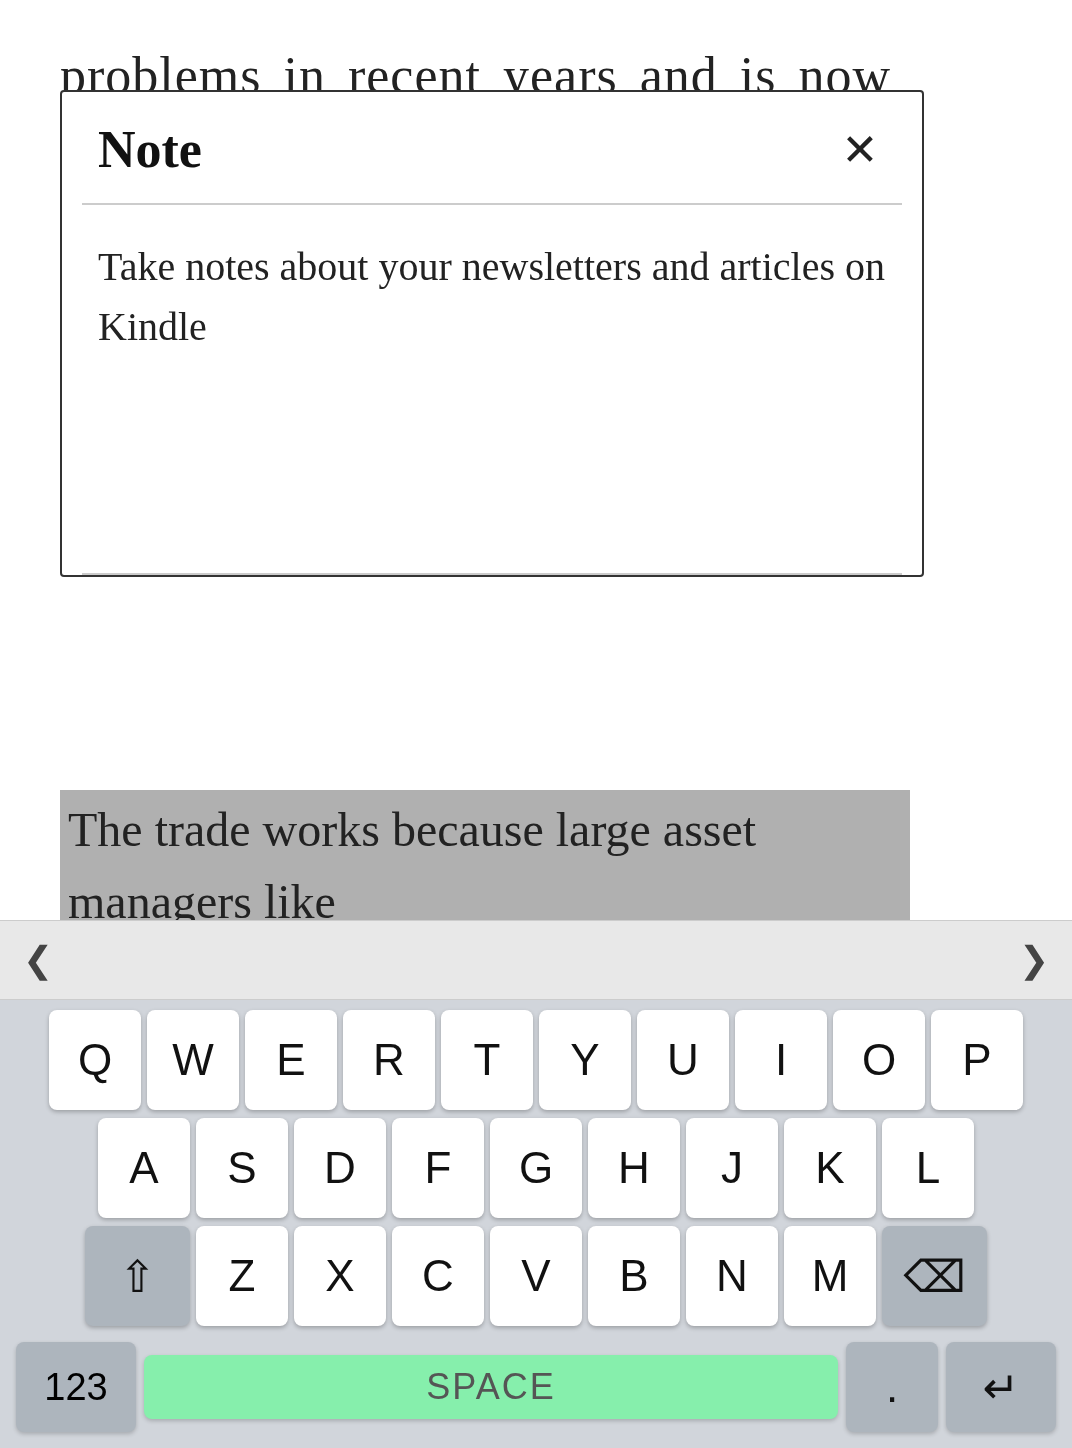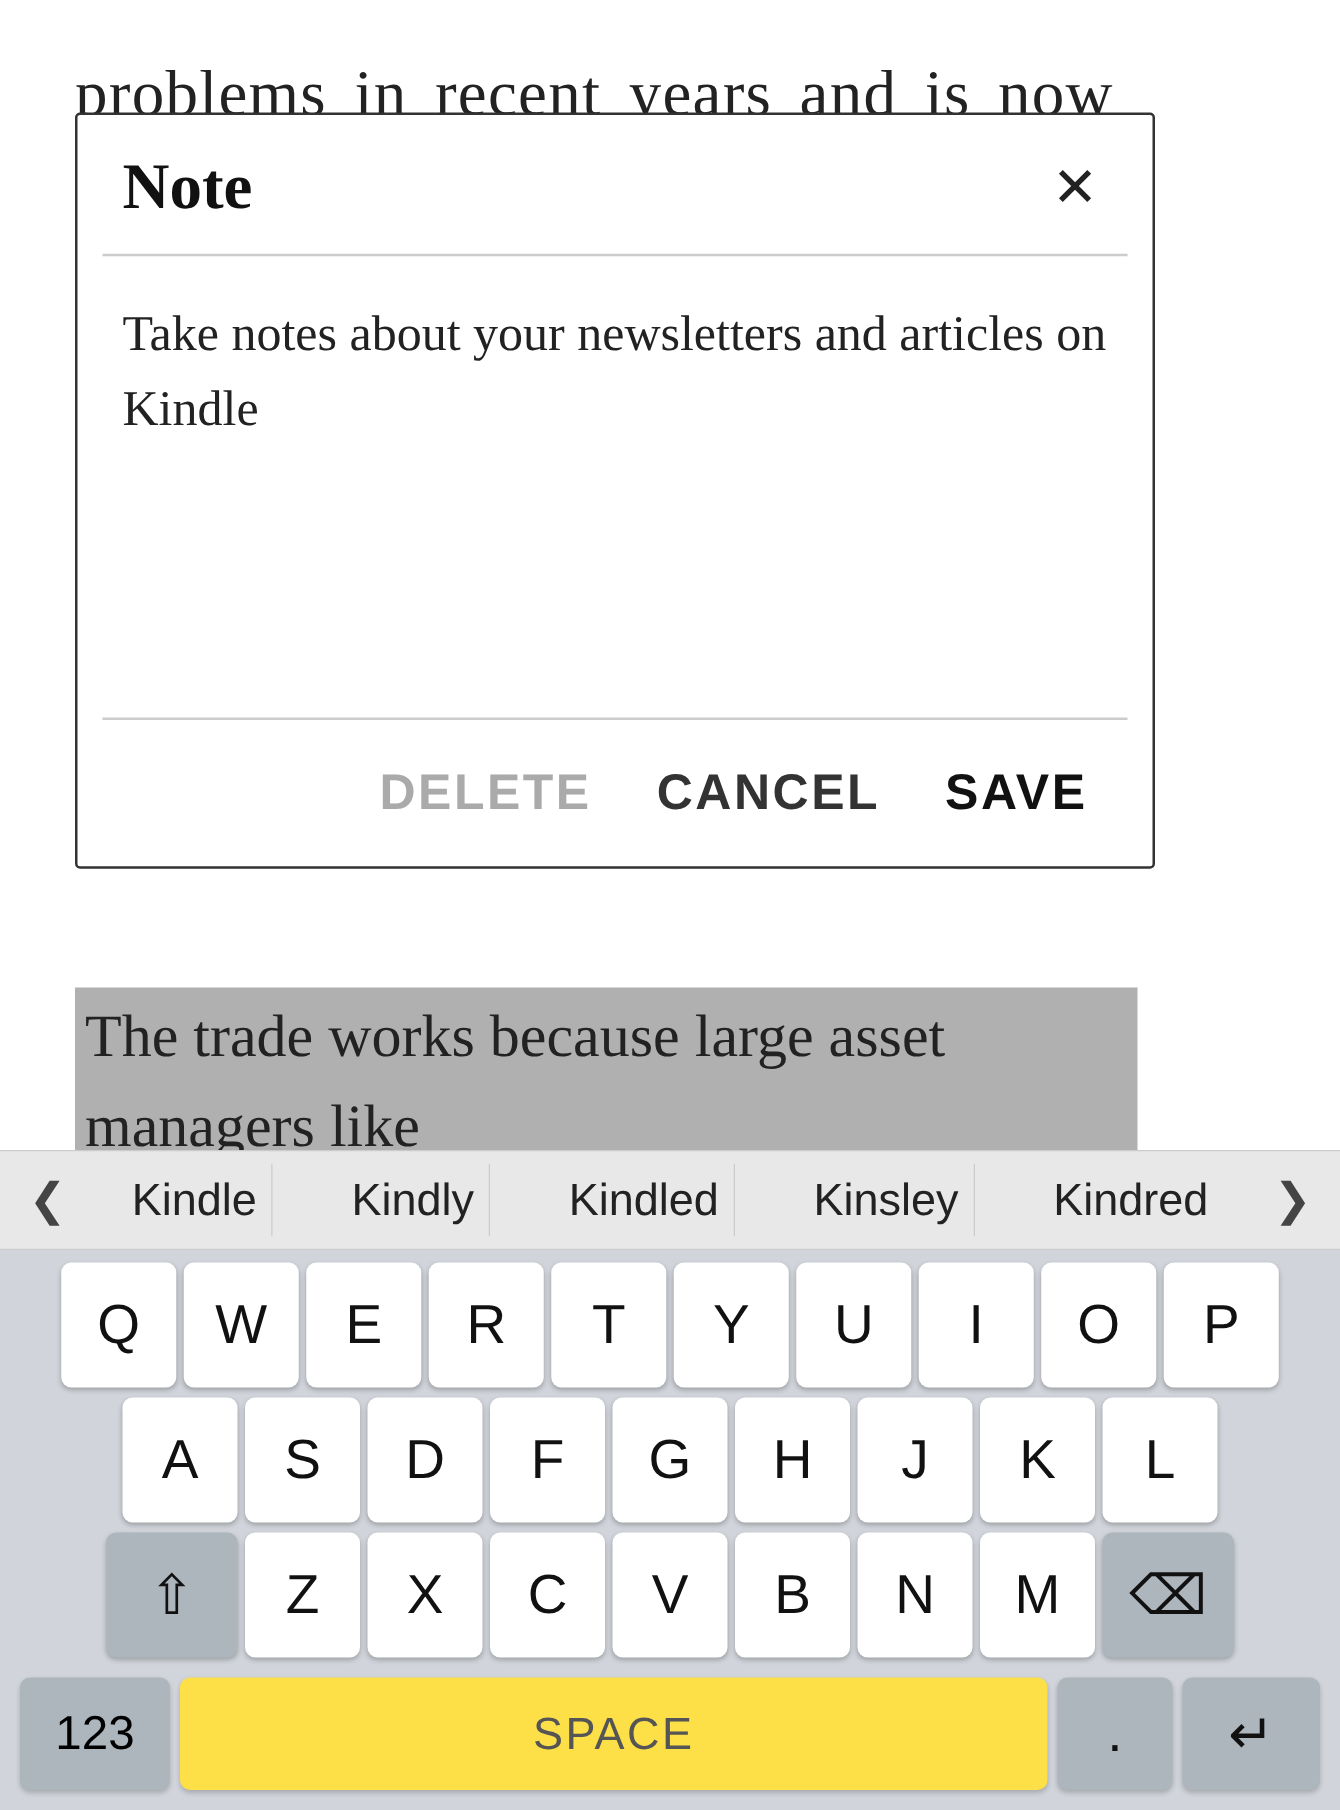--- a/index.html
+++ b/index.html
@@ -275,24 +275,24 @@
       align-items: center;
       justify-content: center;
       font-size: 38px;
       font-family: 'Arial', sans-serif;
       color: #000000;
       cursor: pointer;
       box-shadow: 0 2px 4px rgba(0,0,0,0.2);
     }
 
     .key-space {
-      background: #fde047;
+      background: #86efac;
       border-radius: 8px;
       flex: 1;
-      height: 90px;
+      height: 64px;
       display: flex;
       align-items: center;
       justify-content: center;
       font-size: 36px;
       font-family: 'Arial', sans-serif;
       color: #555;
       cursor: pointer;
       box-shadow: 0 2px 4px rgba(0,0,0,0.2);
       letter-spacing: 2px;
       text-transform: uppercase;
@@ -338,41 +338,29 @@
 <div class="modal-overlay">
   <div class="modal-header">
     <span class="modal-title">Note</span>
     <button class="modal-close-btn">✕</button>
   </div>
   <div class="modal-divider"></div>
   <div class="modal-body">
     <textarea class="modal-textarea" style="">Take notes about your newsletters and articles on Kindle</textarea>
   </div>
   <div class="modal-divider2"></div>
-  <div class="modal-footer">
-    <button class="btn-delete">DELETE</button>
-    <button class="btn-cancel">CANCEL</button>
-    <button class="btn-save">SAVE</button>
-  </div>
 </div>
 
 <div class="highlighted-text">
   <div>The trade works because large asset managers like</div>
   <div>pension  funds  often  prefer  buying  Treasury</div>
 </div>
 
 <div class="autocomplete-bar">
   <div class="autocomplete-arrow">❮</div>
-  <div class="autocomplete-words">
-    <span class="autocomplete-word">Kindle</span>
-    <span class="autocomplete-word">Kindly</span>
-    <span class="autocomplete-word">Kindled</span>
-    <span class="autocomplete-word">Kinsley</span>
-    <span class="autocomplete-word">Kindred</span>
-  </div>
   <div class="autocomplete-arrow">❯</div>
 </div>
 
 <div class="keyboard">
 
   <div class="keyboard-row">
     <button class="key">Q</button>
     <button class="key">W</button>
     <button class="key">E</button>
     <button class="key">R</button>

